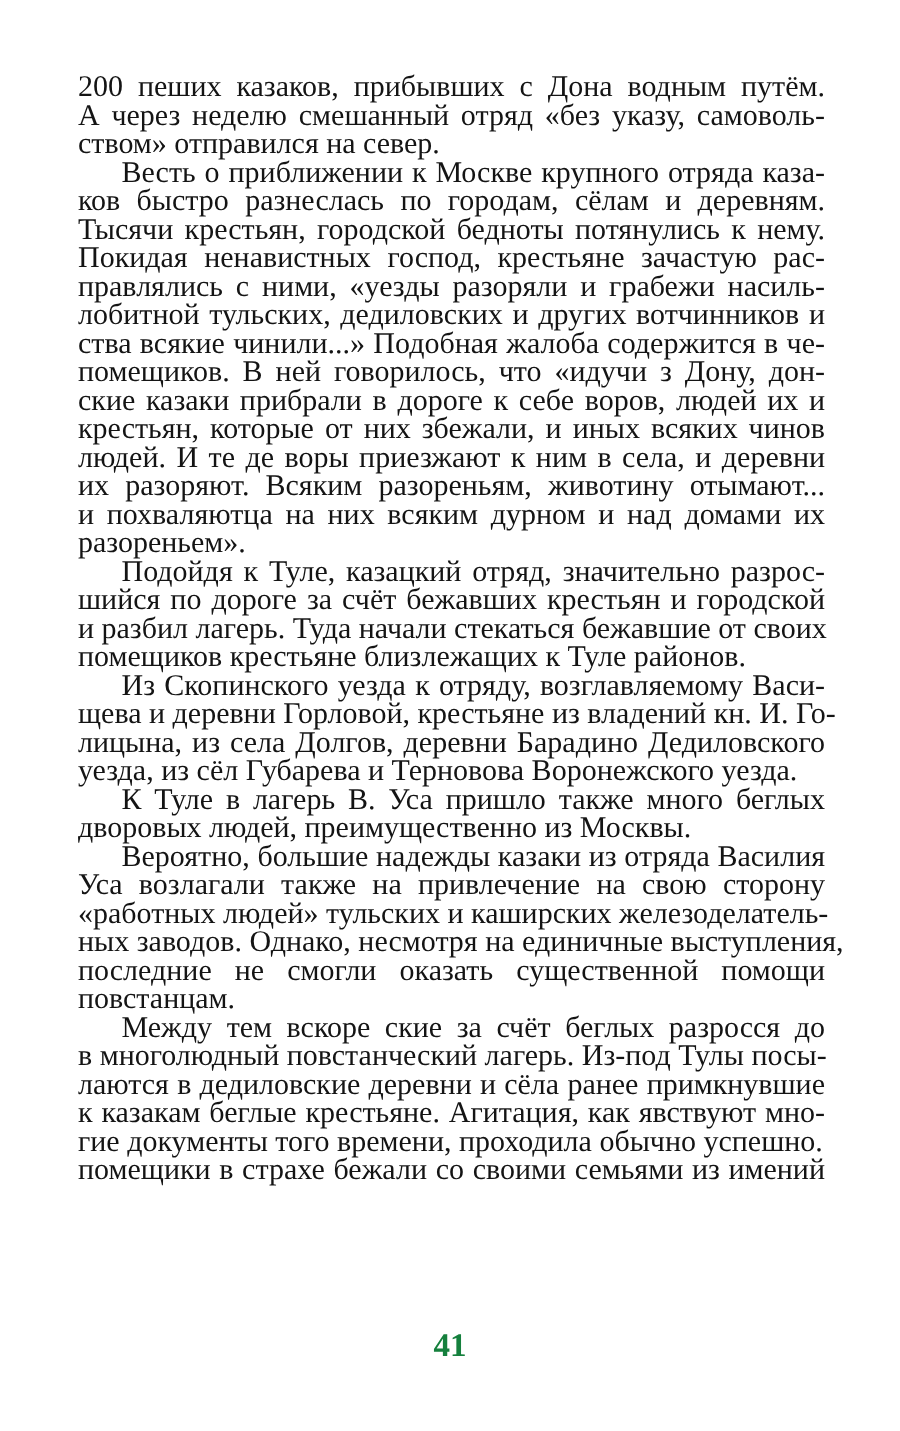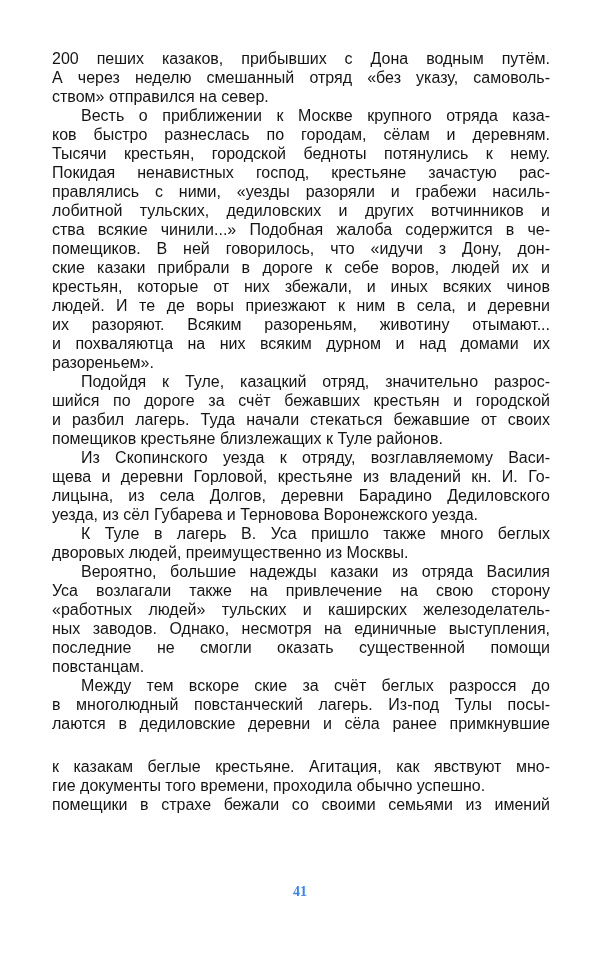--- a/index.html
+++ b/index.html
@@ -2,44 +2,44 @@
 <html><head>
 <meta charset="utf-8">
 <style>
   html, body { margin: 0; padding: 0; background: #ffffff; }
   body { width: 600px; height: 954px; position: relative; overflow: hidden; }
   .page {
     position: absolute;
     left: 52px;
     top: 49px;
     width: 498px;
-    font-family: Liberation Sans, sans-serif;
-    font-size: 16px;
+    font-family: Liberation Serif, serif;
+    font-size: 20px;
     color: #141414;
   }
   .line {
     display: block;
     height: 19px;
     line-height: 19px;
     white-space: nowrap;
     text-align: justify;
     text-align-last: justify;
     overflow: visible;
   }
   .line.indent { padding-left: 29px; }
   .line.last { text-align-last: left; }
   .page-number {
     position: absolute;
     left: 0; width: 600px;
     top: 884px;
     text-align: center;
     font-family: "Liberation Serif", "DejaVu Serif", serif;
     font-weight: bold;
-    font-size: 14px;
-    color: #3b82f6;
+    font-size: 22px;
+    color: #15803d;
   }
 </style>
 </head>
 <body>
 
 <div class="page" id="page-body">
     <div>
       <span class="line" style="white-space: nowrap;">200 пеших казаков, прибывших с Дона водным путём.</span>
       <span class="line" style="white-space: nowrap;">А через неделю смешанный отряд «без указу, самоволь-</span>
       <span class="line last" style="white-space: nowrap;">ством» отправился на север.</span>
@@ -81,20 +81,20 @@
       <span class="line" style="white-space: nowrap;">Уса возлагали также на привлечение на свою сторону</span>
       <span class="line" style="white-space: nowrap;">«работных людей» тульских и каширских железоделатель-</span>
       <span class="line" style="white-space: nowrap;">ных заводов. Однако, несмотря на единичные выступления,</span>
       <span class="line" style="white-space: nowrap;">последние не смогли оказать существенной помощи</span>
       <span class="line last" style="white-space: nowrap;">повстанцам.</span>
     </div>
     <div>
       <span class="line indent" style="white-space: nowrap;">Между тем вскоре ские за счёт беглых разросся до</span>
       <span class="line" style="white-space: nowrap;">в многолюдный повстанческий лагерь. Из-под Тулы посы-</span>
       <span class="line" style="white-space: nowrap;">лаются в дедиловские деревни и сёла ранее примкнувшие</span>
-      <span class="line" style="white-space: nowrap; margin-top: 24px;">к казакам беглые крестьяне. Агитация, как явствуют мно-</span>
+      <span class="line" style="white-space: nowrap;">к казакам беглые крестьяне. Агитация, как явствуют мно-</span>
       <span class="line last" style="white-space: nowrap;">гие документы того времени, проходила обычно успешно.</span>
     </div>
     <div>
       <span class="line" style="white-space: nowrap;">помещики в страхе бежали со своими семьями из имений</span>
     </div>
   </div>
 <div class="page-number">41</div>
 
 </body></html>

